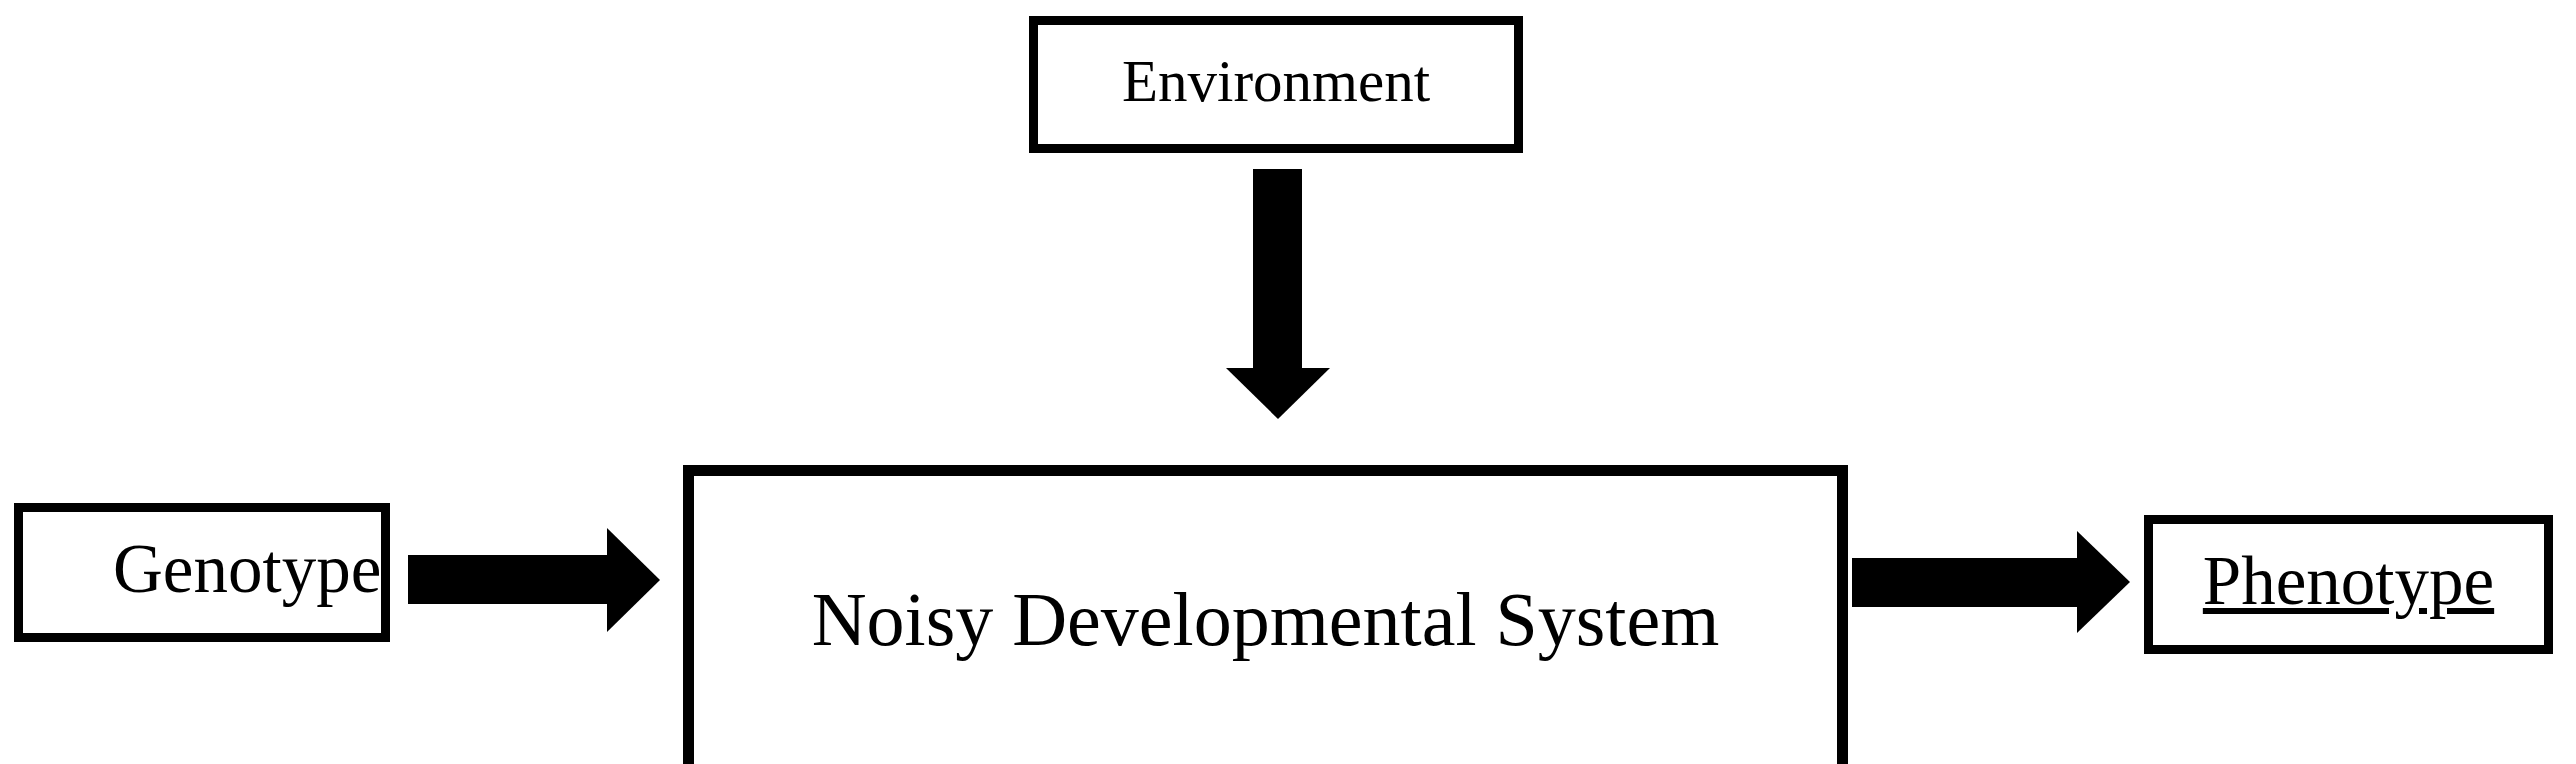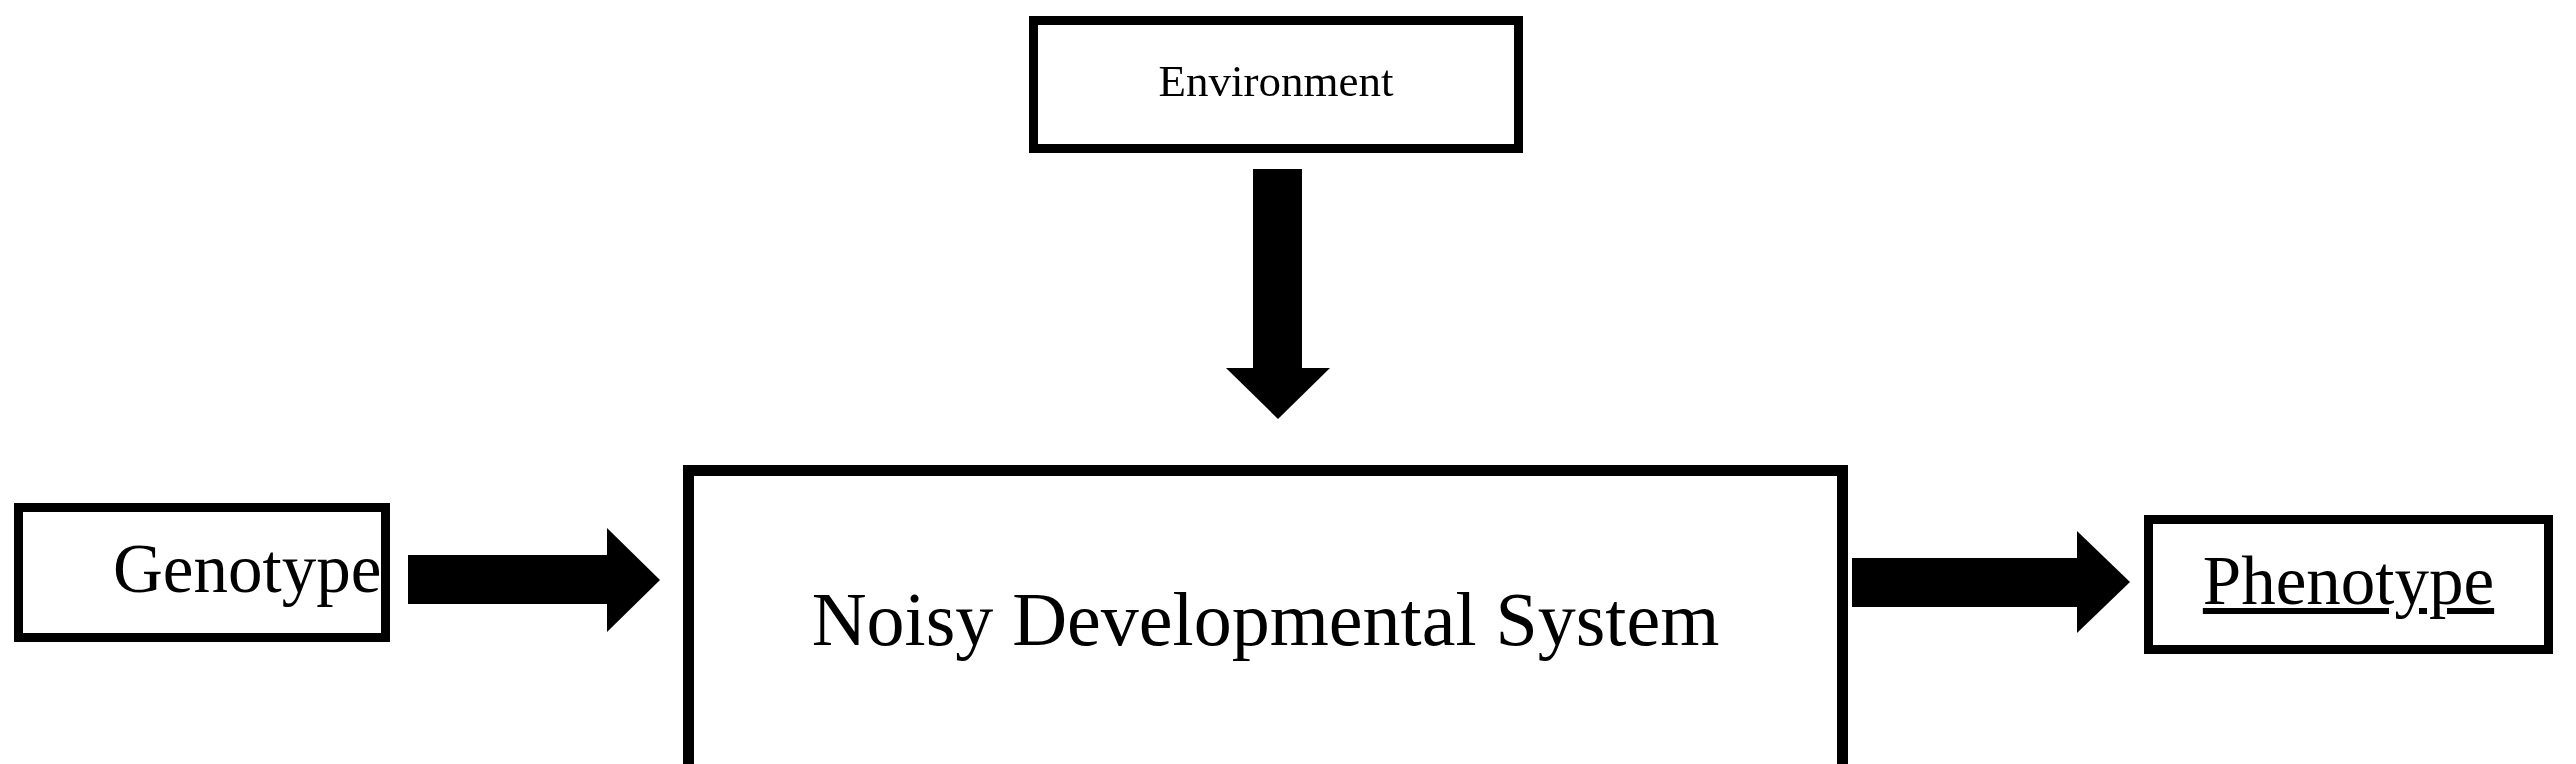--- a/index.html
+++ b/index.html
@@ -27,21 +27,21 @@
   .node span {
     display: block;
     padding-bottom: 6.4px; 
     white-space: nowrap;
   }
   
   .node--environment {
     left: 1029px; top: 16px;
     width: 494px; height: 137px;
     border-width: 9.6px;
-    font-size: 45px;
+    font-size: 59px;
   }
   
   .node--system {
     left: 683px; top: 425px;
     width: 1165px; height: 315px;
     border-width: 11px;
     font-size: 76px;
     margin-top: 40px;
   }
   

